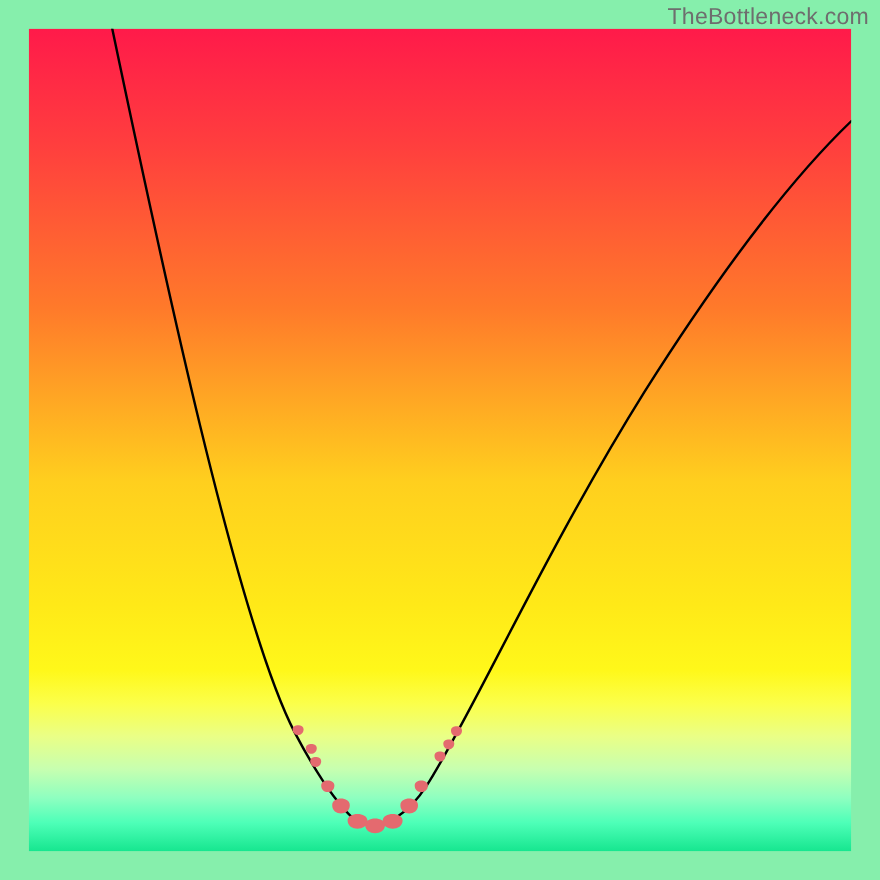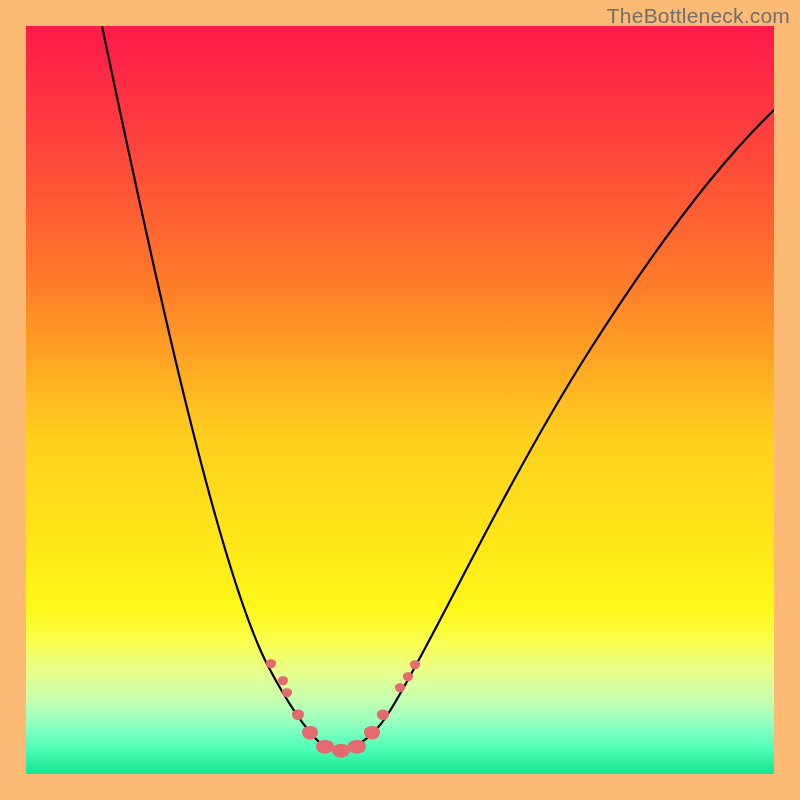--- a/index.html
+++ b/index.html
@@ -10,21 +10,21 @@
     background: #000;
     overflow: hidden;
     font-family: Arial, Helvetica, sans-serif;
   }
   .frame {
     position: absolute;
     left: 0;
     top: 0;
     width: 800px;
     height: 800px;
-    background: #fdba74;
+    background: #86efac;
   }
   .plot-area {
     position: absolute;
     left: 26px;
     top: 26px;
     width: 748px;
     height: 748px;
     overflow: hidden;
   }
   .gradient {

